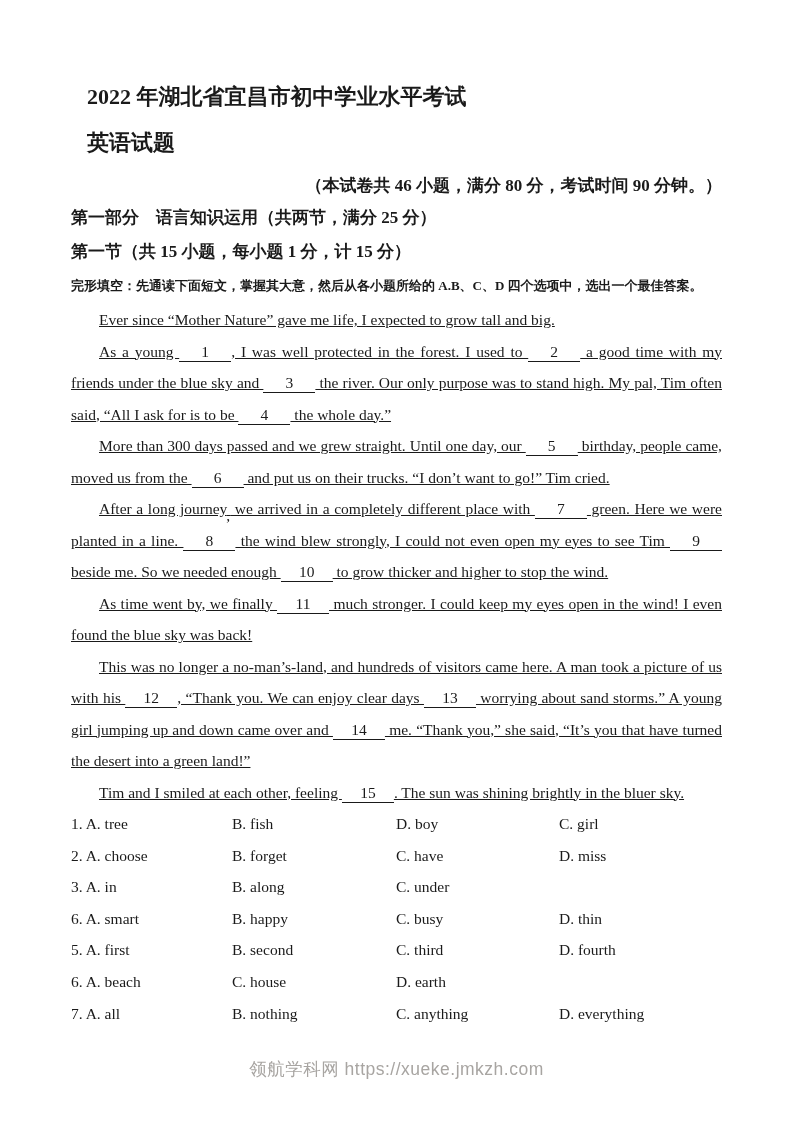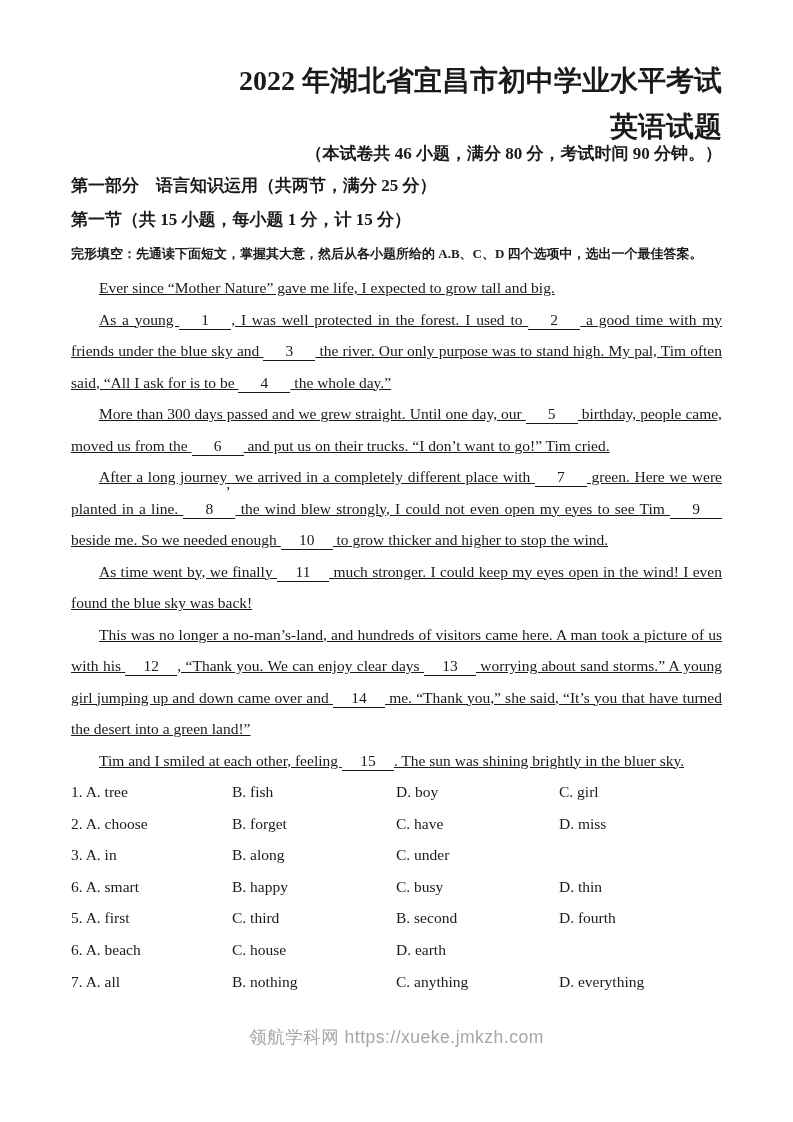--- a/index.html
+++ b/index.html
@@ -13,25 +13,25 @@
     height: 1122px;
     margin: 0 auto;
     background: #ffffff;
     box-sizing: border-box;
     padding: 66px 71px 0 71px;
     color: #1a1a1a;
     overflow: hidden;
   }
   .title {
     font-family: "Liberation Serif", "DejaVu Serif", serif;
-    font-size: 28px;
+    font-size: 22px;
     font-weight: bold;
-    text-align: right;
+    text-align: left;
     line-height: 30px;
-    margin: 0;
+    margin: 16px;
   }
   .title-sub {
     margin-top: 16px;
   }
   .exam-info {
     font-family: "Liberation Serif", "DejaVu Serif", serif;
     font-size: 17px;
     font-weight: bold;
     text-align: right;
     line-height: 24px;
@@ -150,22 +150,22 @@
         <span class="opt-cell">C. under</span>
       </div>
       <div class="opt-row">
         <span class="opt-cell">6. A. smart</span>
         <span class="opt-cell">B. happy</span>
         <span class="opt-cell">C. busy</span>
         <span class="opt-cell">D. thin</span>
       </div>
       <div class="opt-row">
         <span class="opt-cell">5. A. first</span>
+        <span class="opt-cell">B. second</span>
         <span class="opt-cell">C. third</span>
-        <span class="opt-cell">B. second</span>
         <span class="opt-cell">D. fourth</span>
       </div>
       <div class="opt-row">
         <span class="opt-cell">6. A. beach</span>
         <span class="opt-cell">C. house</span>
         <span class="opt-cell">D. earth</span>
       </div>
       <div class="opt-row">
         <span class="opt-cell">7. A. all</span>
         <span class="opt-cell">B. nothing</span>

